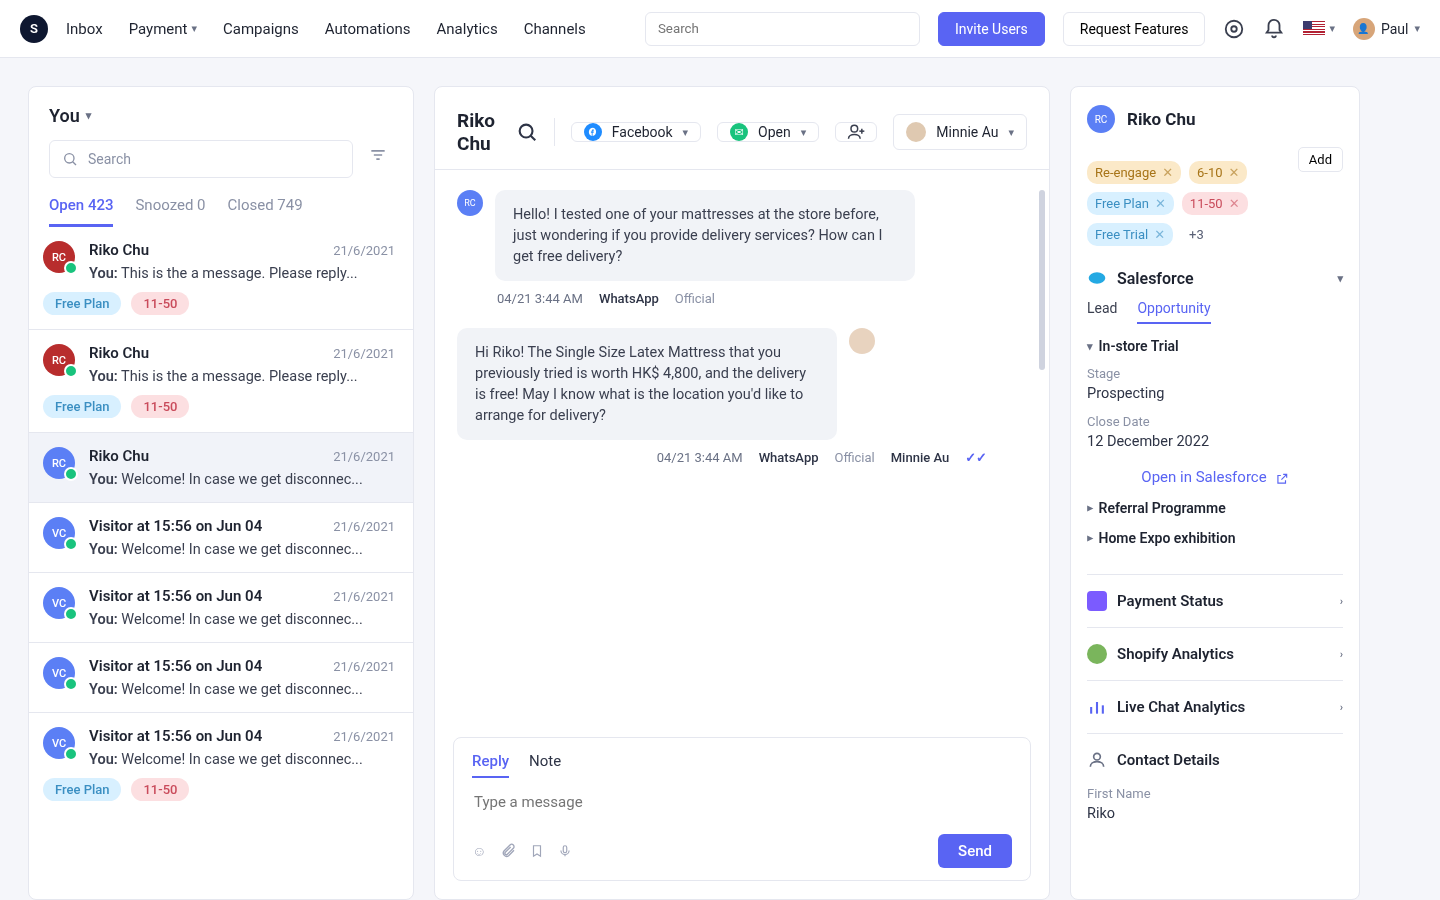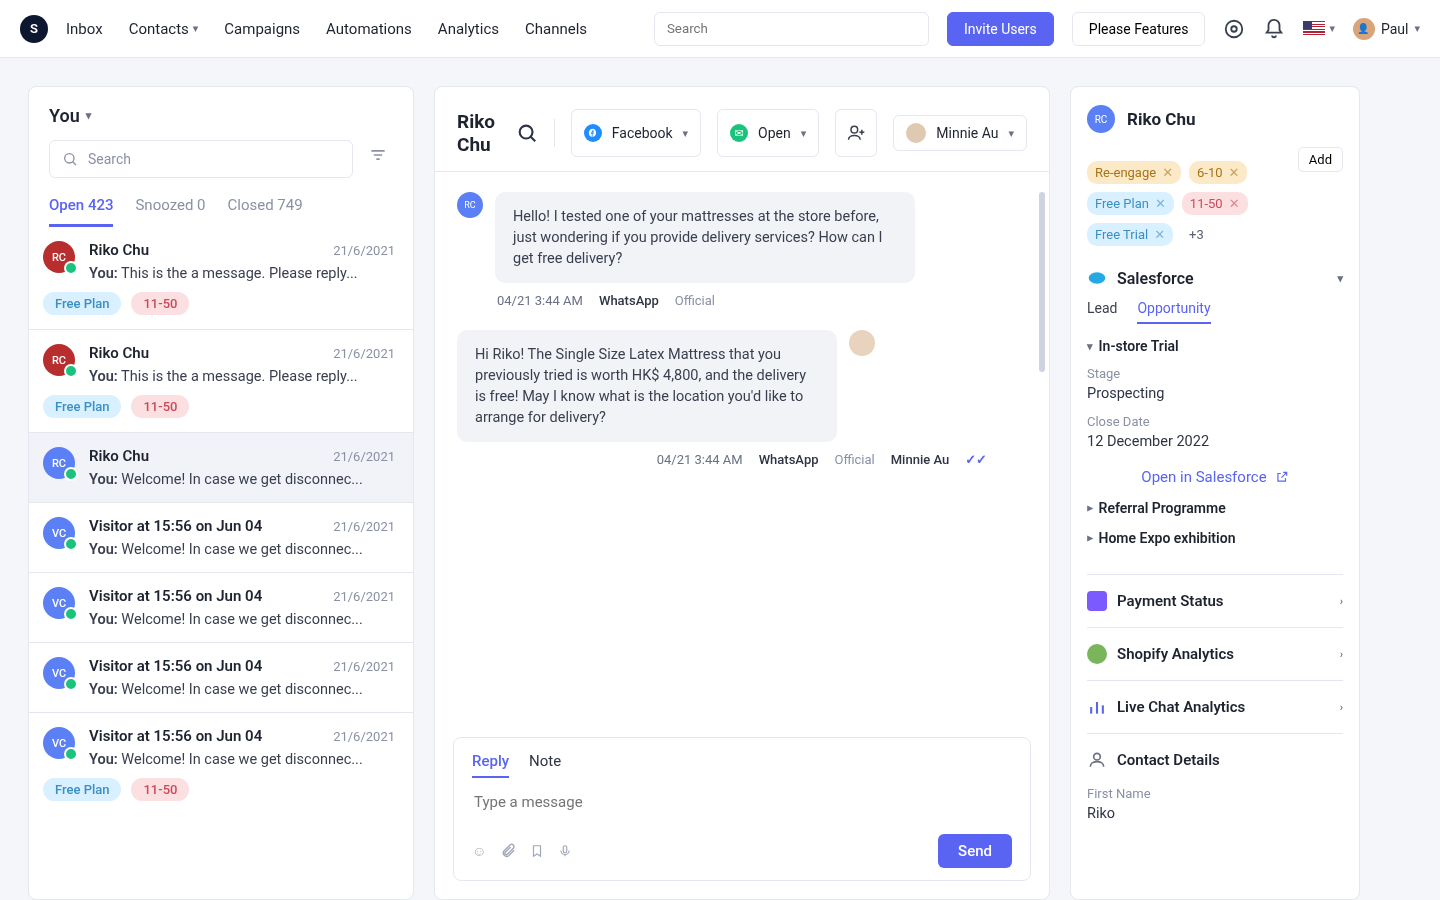--- a/index.html
+++ b/index.html
@@ -62,21 +62,21 @@
   .conv-preview{margin-top:6px;font-size:14.5px;color:#3a3f4f;padding-left:46px;white-space:nowrap;overflow:hidden;text-overflow:ellipsis}
   .conv-preview .you{font-weight:600}
   .tagrow{display:flex;gap:10px;margin-top:10px;padding-left:0}
   .tag{padding:4px 12px;border-radius:14px;font-size:13px;font-weight:500}
   .tag-free{background:var(--cyan-soft);color:var(--cyan-txt)}
   .tag-1150{background:var(--pink-soft);color:var(--red-txt)}
   
   .mp-head{padding:22px 22px 14px 22px;border-bottom:1px solid var(--border);display:flex;align-items:center;gap:16px}
   .mp-title{font-size:19px;font-weight:700;flex:1}
   .mp-icon{width:22px;height:22px}
-  .pill{height:48px;border:1px solid var(--border);border-radius:6px;display:flex;align-items:center;gap:10px;padding:0 12px;font-size:14px}
+  .pill{height:20px;border:1px solid var(--border);border-radius:6px;display:flex;align-items:center;gap:10px;padding:0 12px;font-size:14px}
   .pill .dot{width:18px;height:18px;border-radius:50%}
   .fb-dot{background:#1f8cff}
   .open-dot{background:#19c37d;border-radius:4px}
   .assignee-chip{height:36px;border:1px solid var(--border);border-radius:6px;display:flex;align-items:center;gap:10px;padding:0 12px}
   .chat{flex:1;padding:20px 22px;overflow-y:auto;position:relative}
   .scrollbar{position:absolute;right:4px;top:20px;width:6px;height:180px;background:#cfd3df;border-radius:3px}
   .msg-row{display:flex;gap:12px;margin-bottom:10px}
   .msg-row.right{justify-content:flex-start}
   .bubble{max-width:420px;padding:14px 18px;border-radius:10px;font-size:14.5px;line-height:1.45}
   .bubble-in{background:#f1f3f7;color:#3a3f4f}
@@ -110,46 +110,46 @@
   .chip-more{color:#5a6176}
   .add-btn{border:1px solid var(--border);border-radius:5px;padding:4px 10px;font-size:13px;background:#fff}
   .section{margin-top:22px;}
   .sec-head{display:flex;align-items:center;gap:10px;font-size:16px;font-weight:600}
   .subtabs{display:flex;gap:20px;margin-top:12px;font-size:14px}
   .subtab{color:#3a3f4f;padding-bottom:6px}
   .subtab.active{color:var(--blue);border-bottom:2px solid var(--blue)}
   .expander{display:flex;align-items:center;gap:6px;font-size:14px;font-weight:600;margin-top:14px}
   .kv-label{font-size:13px;color:var(--muted);margin-top:12px}
   .kv-val{font-size:14.5px;color:#2e3446;margin-top:4px}
-  .open-link{color:var(--blue);font-size:15px;display:flex;align-items:center;gap:8px;justify-content:center;margin-top:18px}
+  .open-link{color:var(--blue);font-size:15px;display:flex;align-items:flex-end;gap:8px;justify-content:center;margin-top:18px}
   .accordion{display:flex;align-items:center;gap:10px;font-size:15px;font-weight:600;padding:16px 0;border-top:1px solid var(--border);justify-content:space-between}
   .accordion .lead{display:flex;align-items:center;gap:10px}
   .acc-icon{width:20px;height:20px;border-radius:4px}
   svg{display:block}
 </style>
 </head>
 <body>
 
 <div class="topbar">
   <div class="logo">S</div>
   <div class="nav">
     <a>Inbox</a>
     <a>
-        <span>Contacts</span>
+        <span>Payment</span>
         <span class="chev">▾</span>
       </a>
     <a>Campaigns</a>
     <a>Automations</a>
     <a>Analytics</a>
     <a>Channels</a>
   </div>
   <div class="spacer"></div>
   <input class="top-search" placeholder="Search" style="">
   <button class="btn btn-primary">Invite Users</button>
-  <button class="btn">Please Features</button>
+  <button class="btn">Request Features</button>
   <div>
       <svg class="mp-icon" viewBox="0 0 24 24" fill="none" stroke="#3a3f4f" stroke-width="2">
         <circle cx="12" cy="12" r="3"></circle>
         <circle cx="12" cy="12" r="9"></circle>
       </svg>
     </div>
   <div>
       <svg class="mp-icon" viewBox="0 0 24 24" fill="none" stroke="#3a3f4f" stroke-width="2">
         <path d="M6 8a6 6 0 0112 0v5l2 3H4l2-3V8z"></path>
         <path d="M10 19a2 2 0 004 0"></path>

